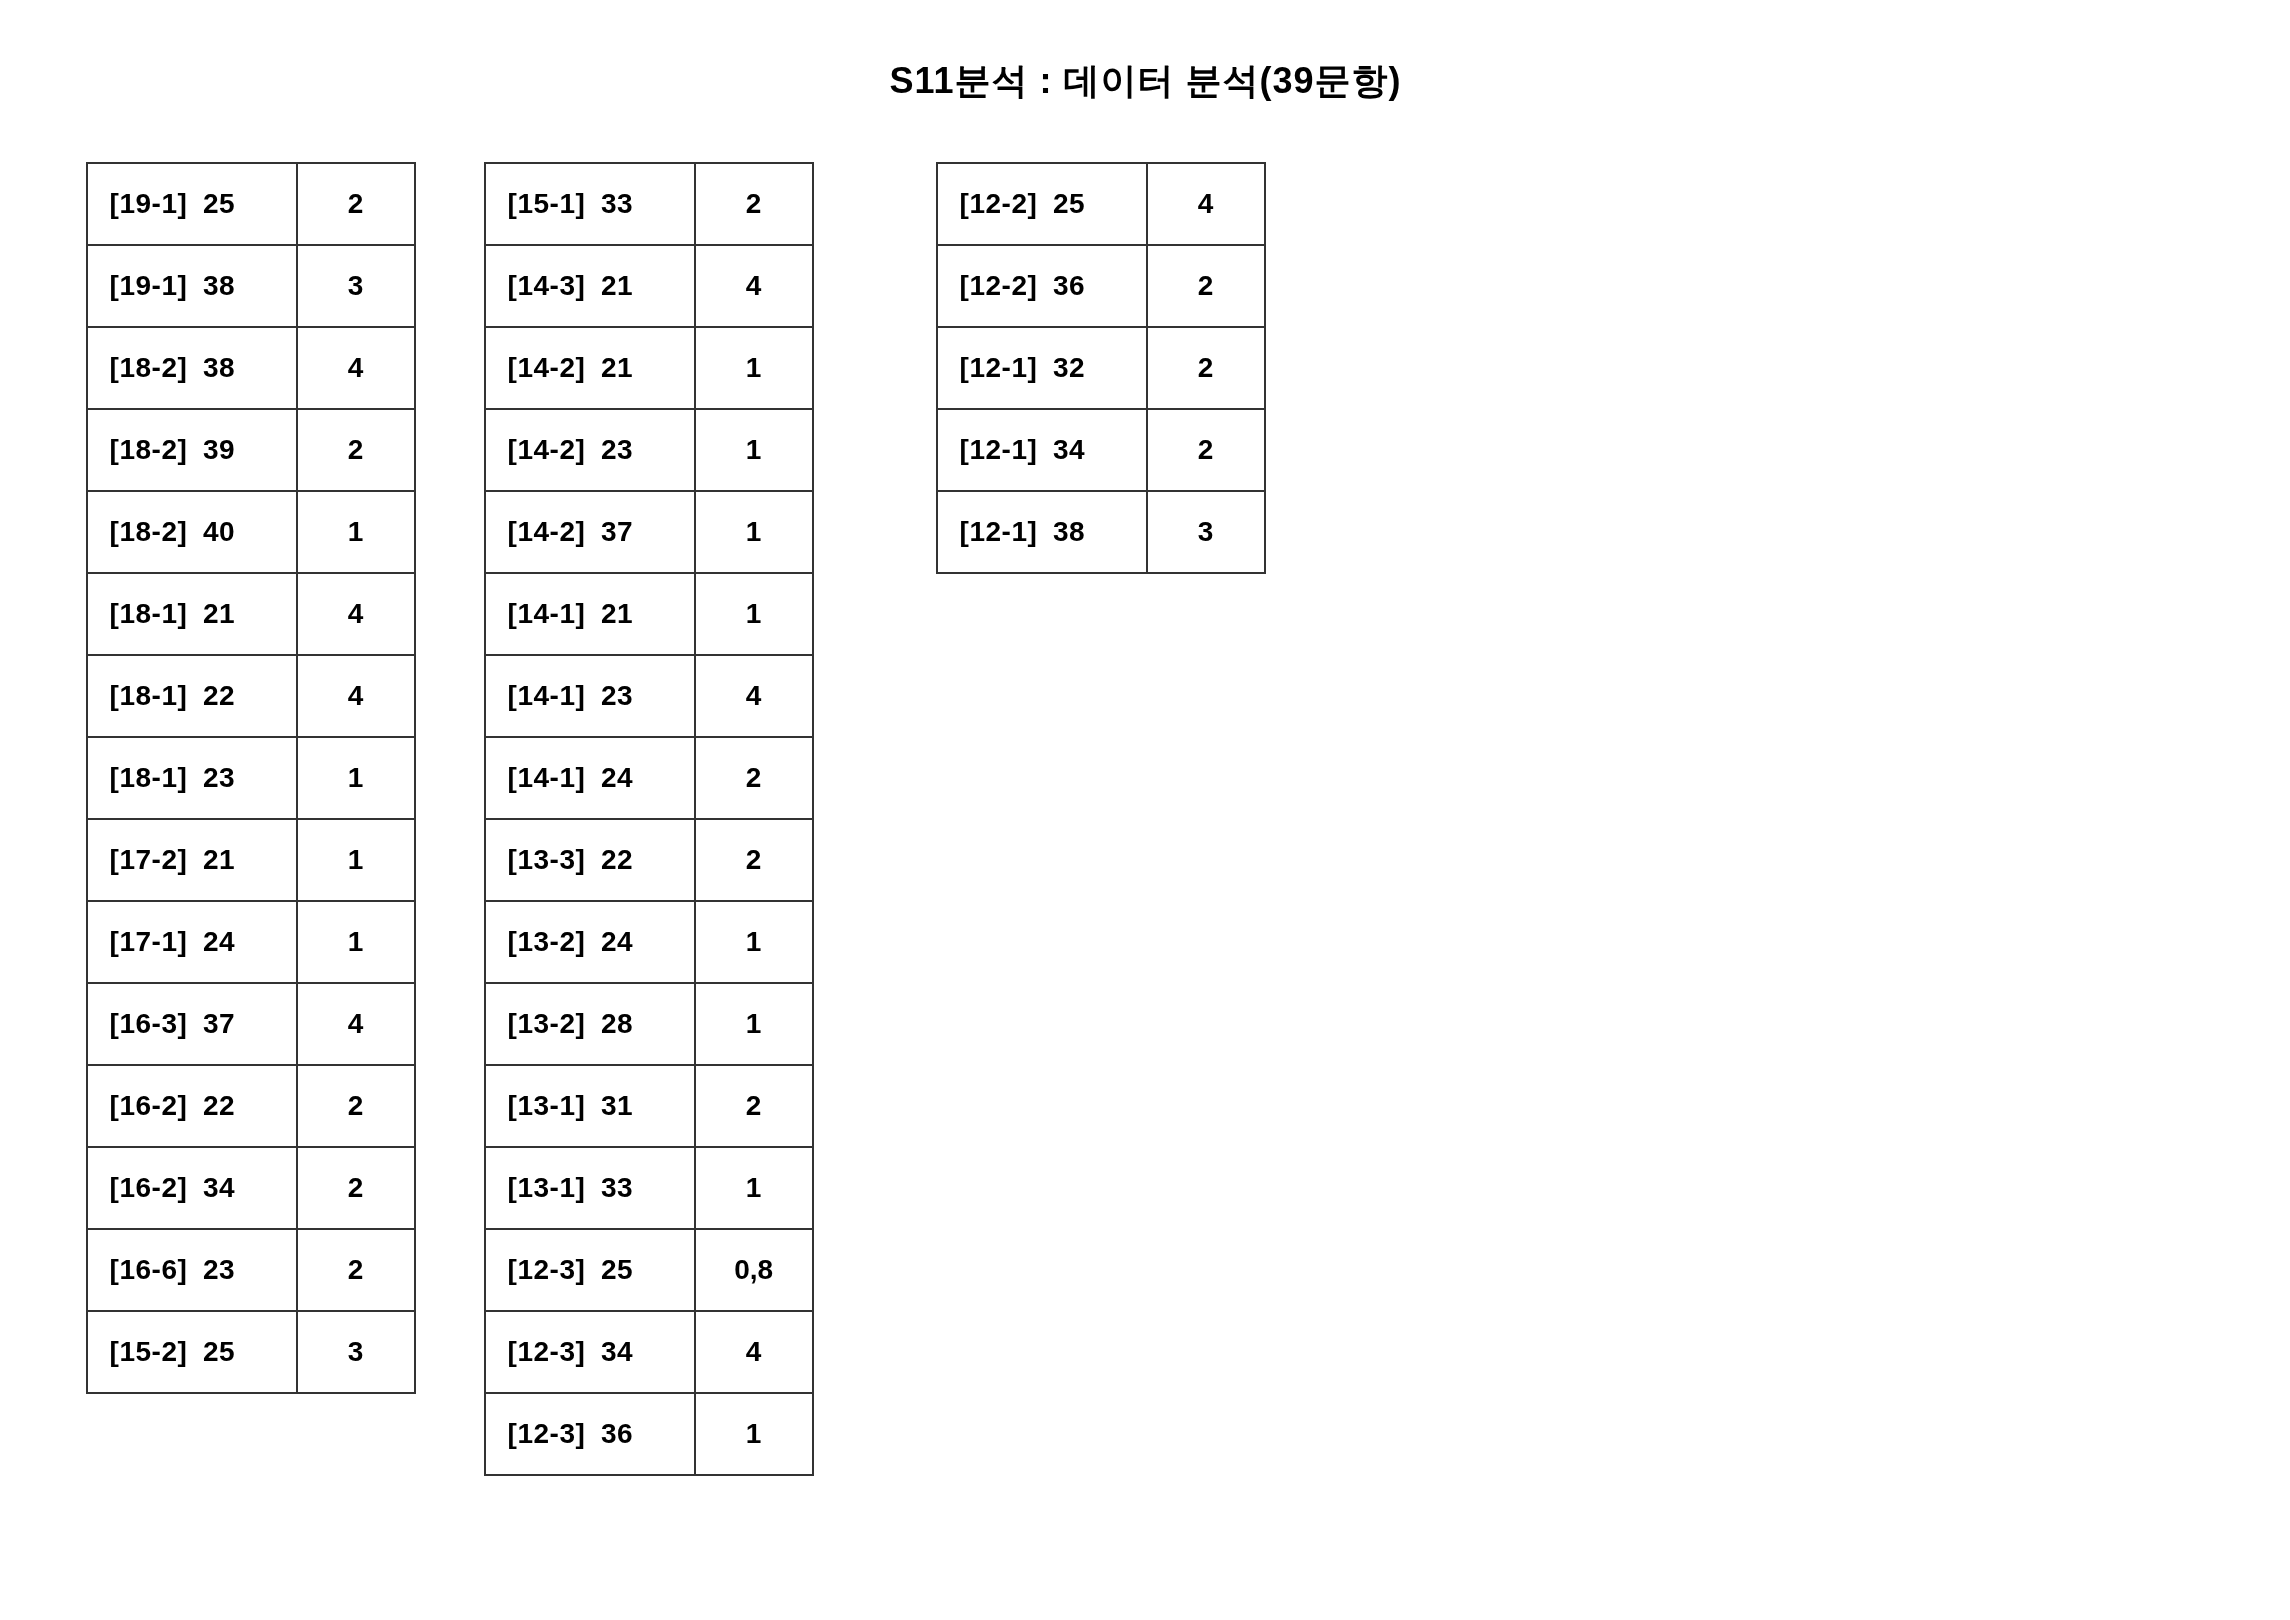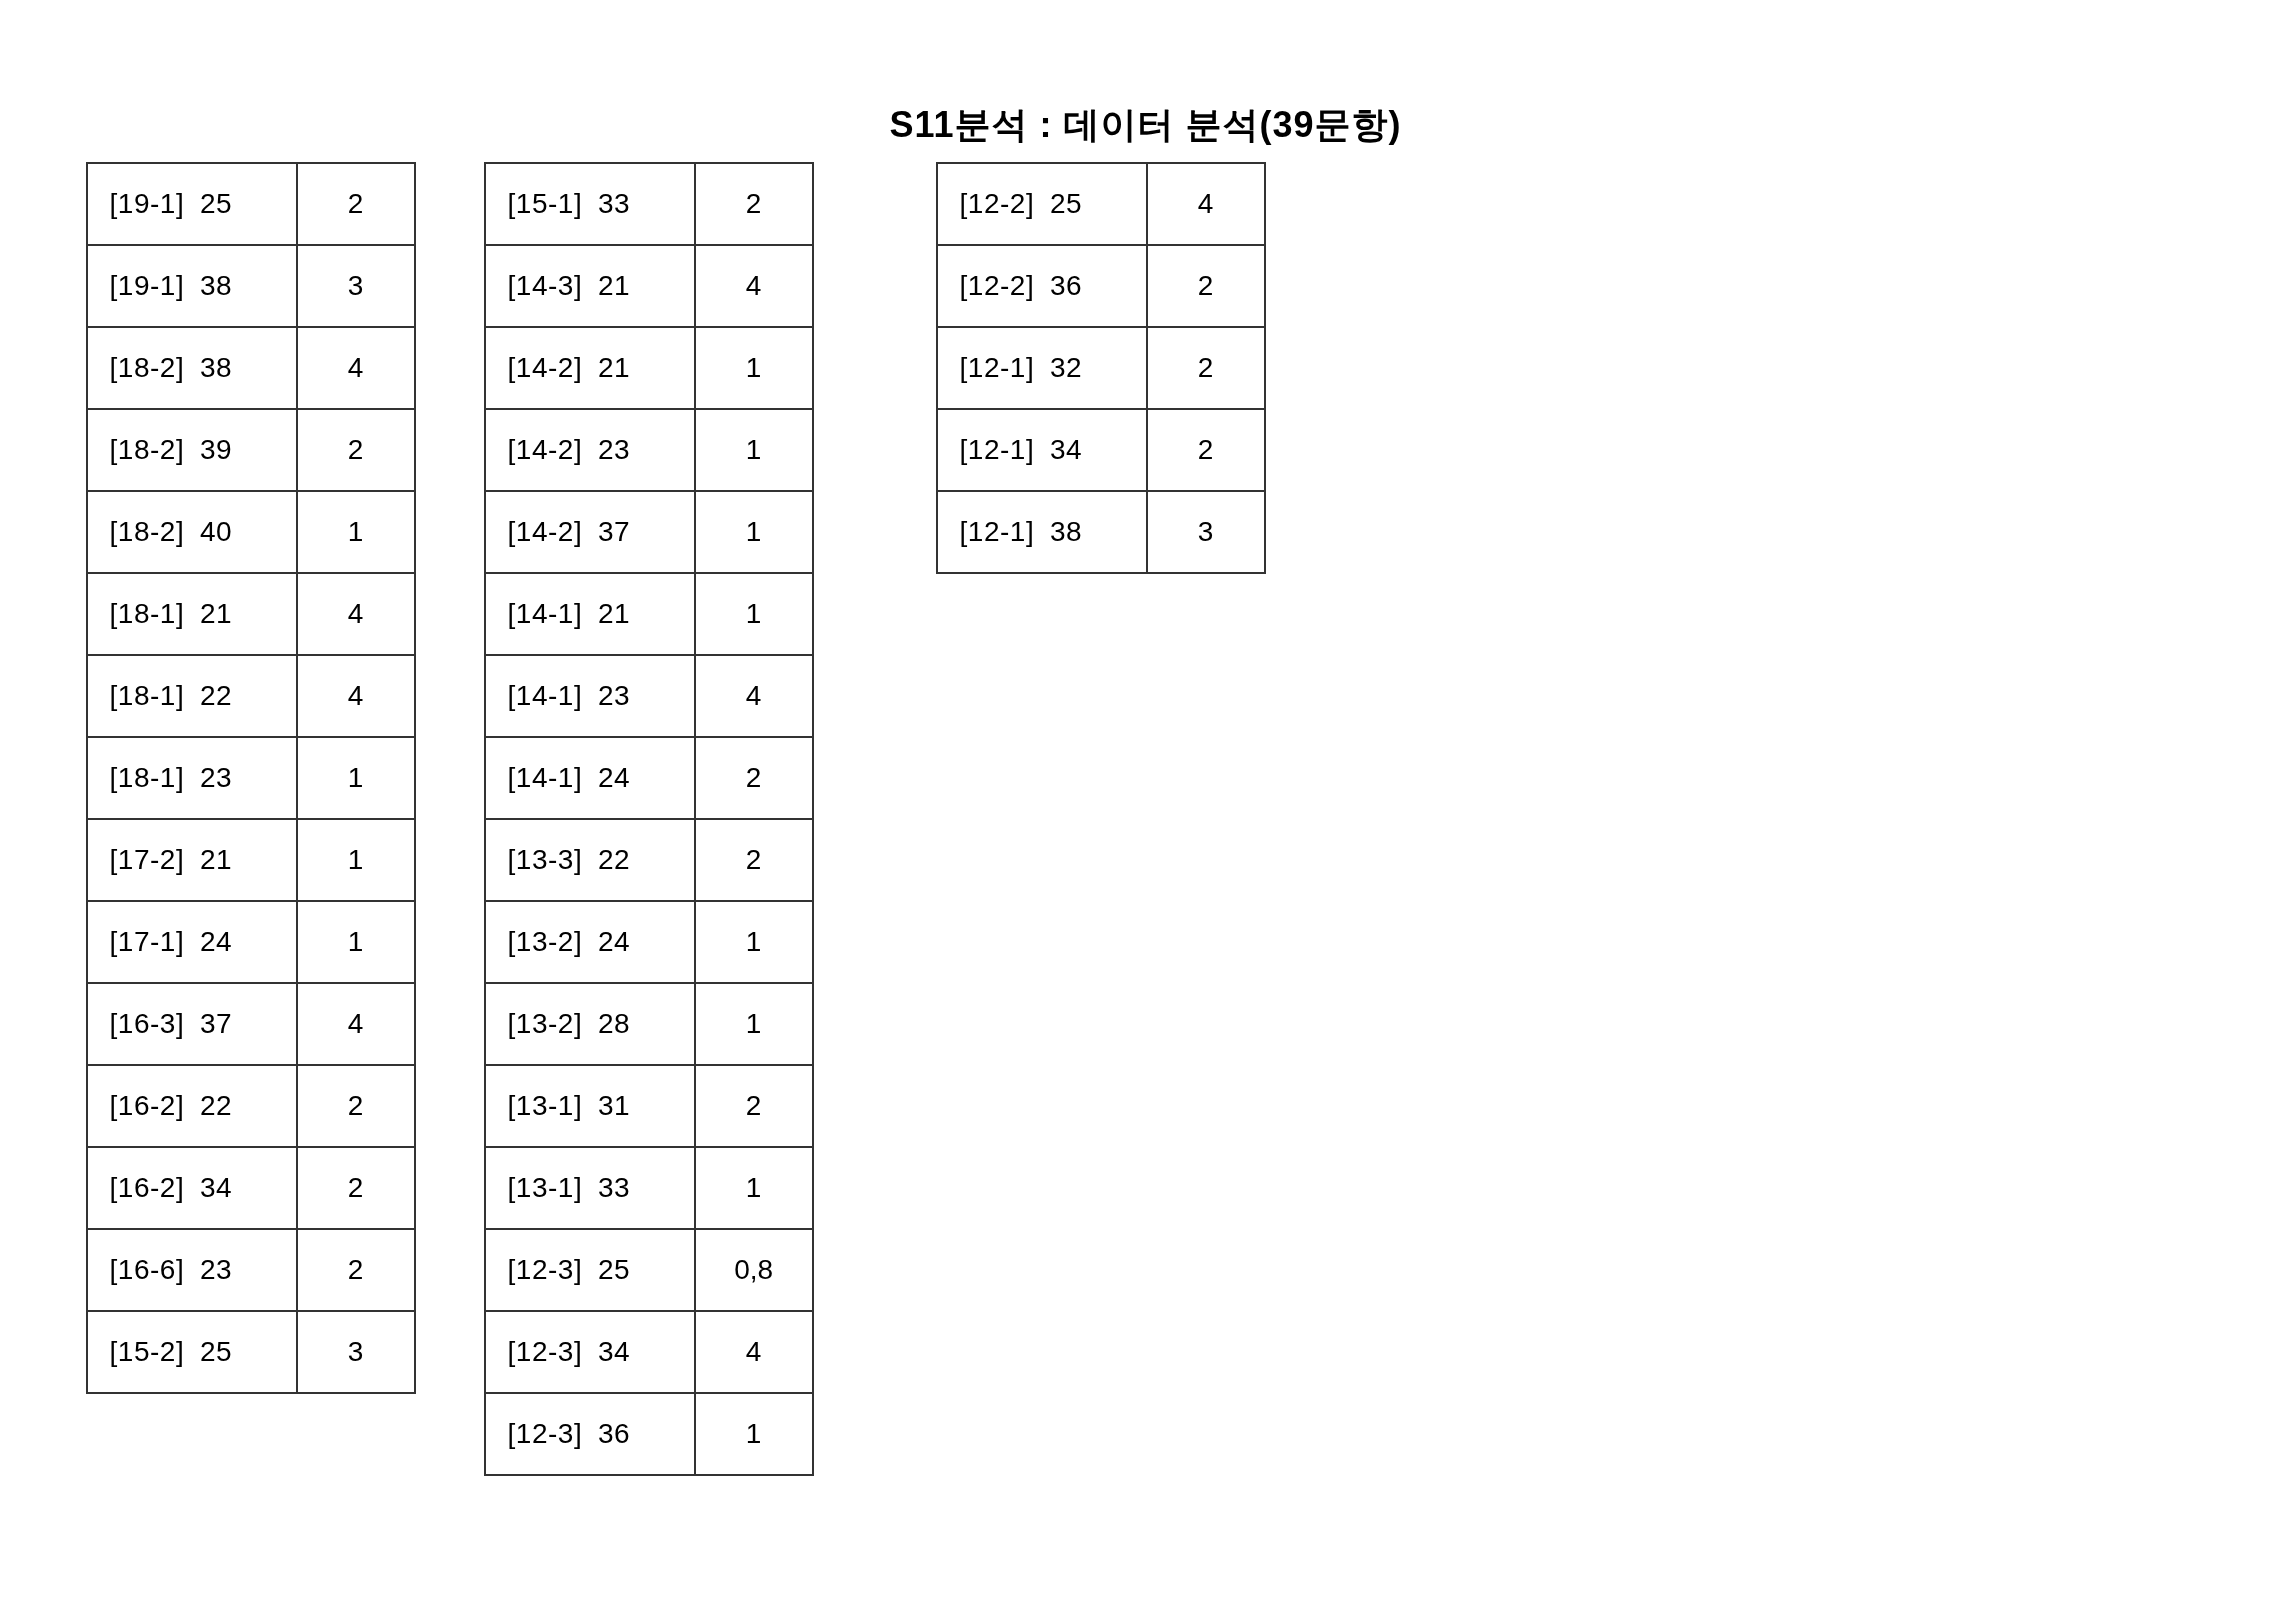--- a/index.html
+++ b/index.html
@@ -14,34 +14,35 @@
     color: #000000;
     position: relative;
     overflow: hidden;
   }
   .page-title {
     text-align: center;
     font-size: 36px;
     font-weight: bold;
     letter-spacing: 1px;
     margin: 0;
-    padding-top: 101px;
+    padding-top: 57px;
     font-family: "Liberation Sans", sans-serif;
   }
   .tables-row {
     position: absolute;
     top: 162px;
     left: 0;
     width: 100%;
     display: block;
   }
   .ans-table {
     position: absolute;
     border-collapse: collapse;
     table-layout: fixed;
+    font-weight: bold;
   }
   .ans-table.col-0 { left: 86px; }
   .ans-table.col-1 { left: 484px; }
   .ans-table.col-2 { left: 936px; border-radius: 15px; }
   .ans-table td {
     border: 2px solid #333333;
     height: 80px;
     font-size: 28px;
     font-family: "Liberation Sans", sans-serif;
     padding: 0;

